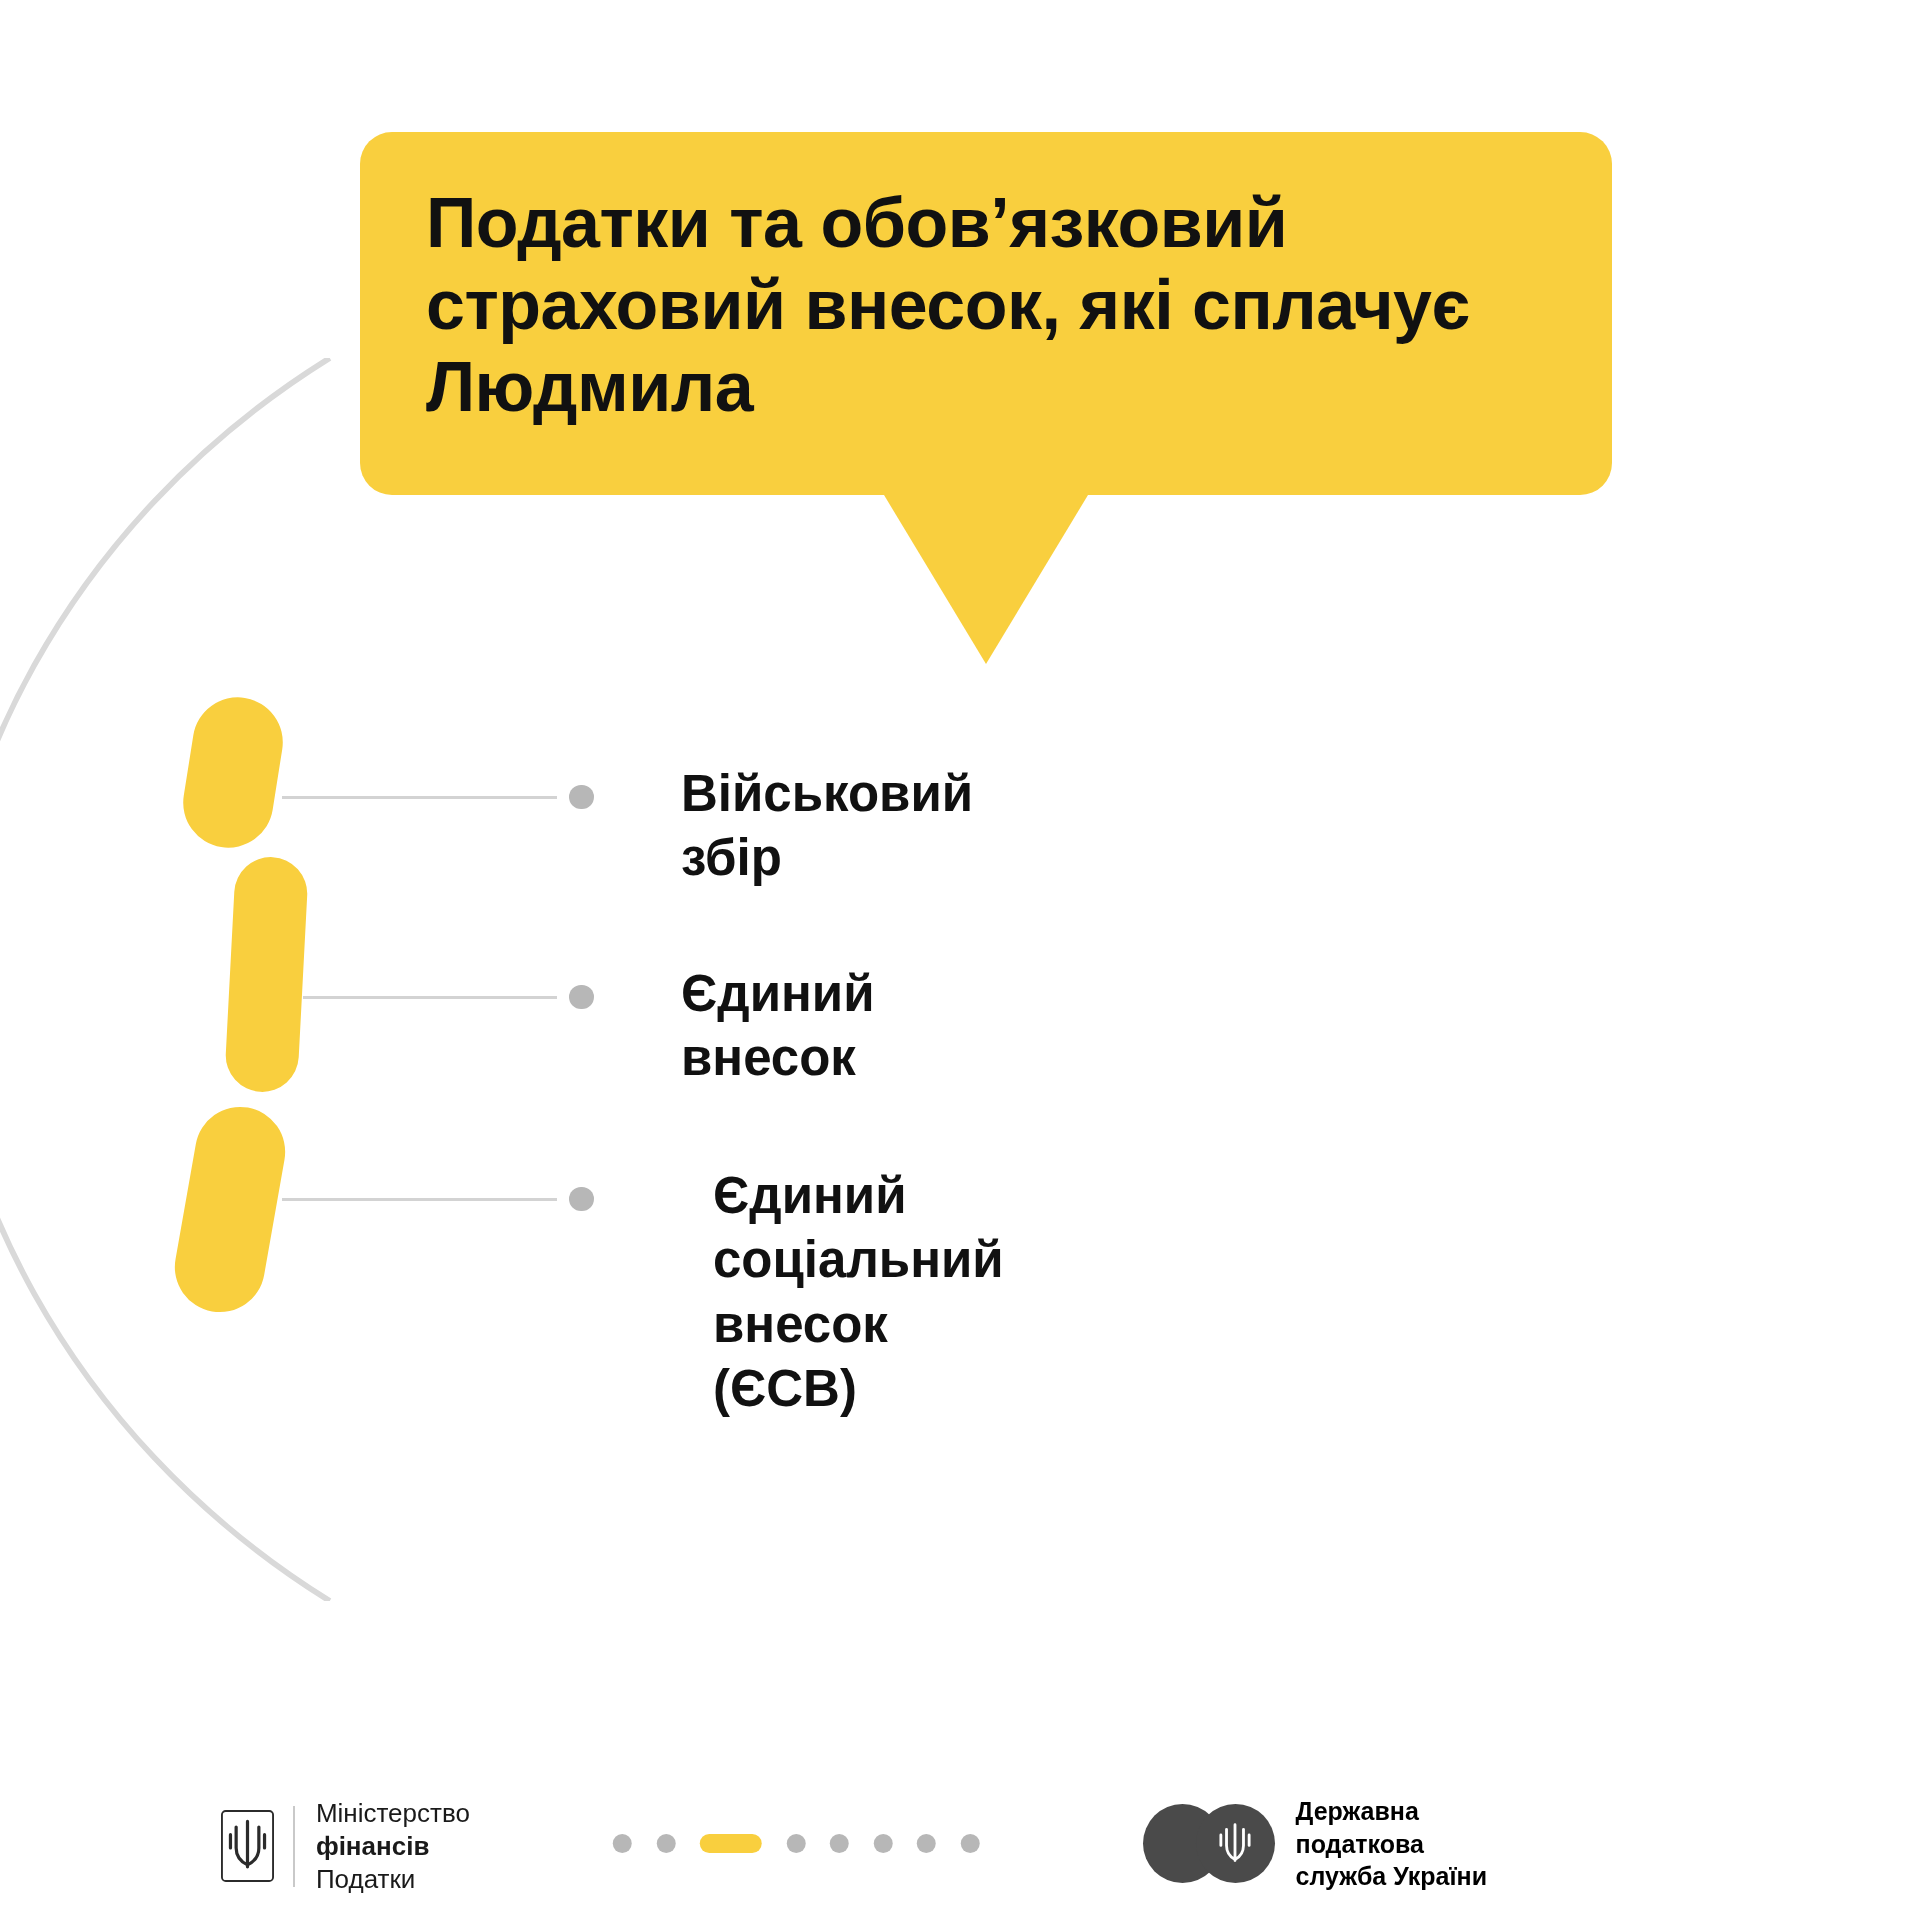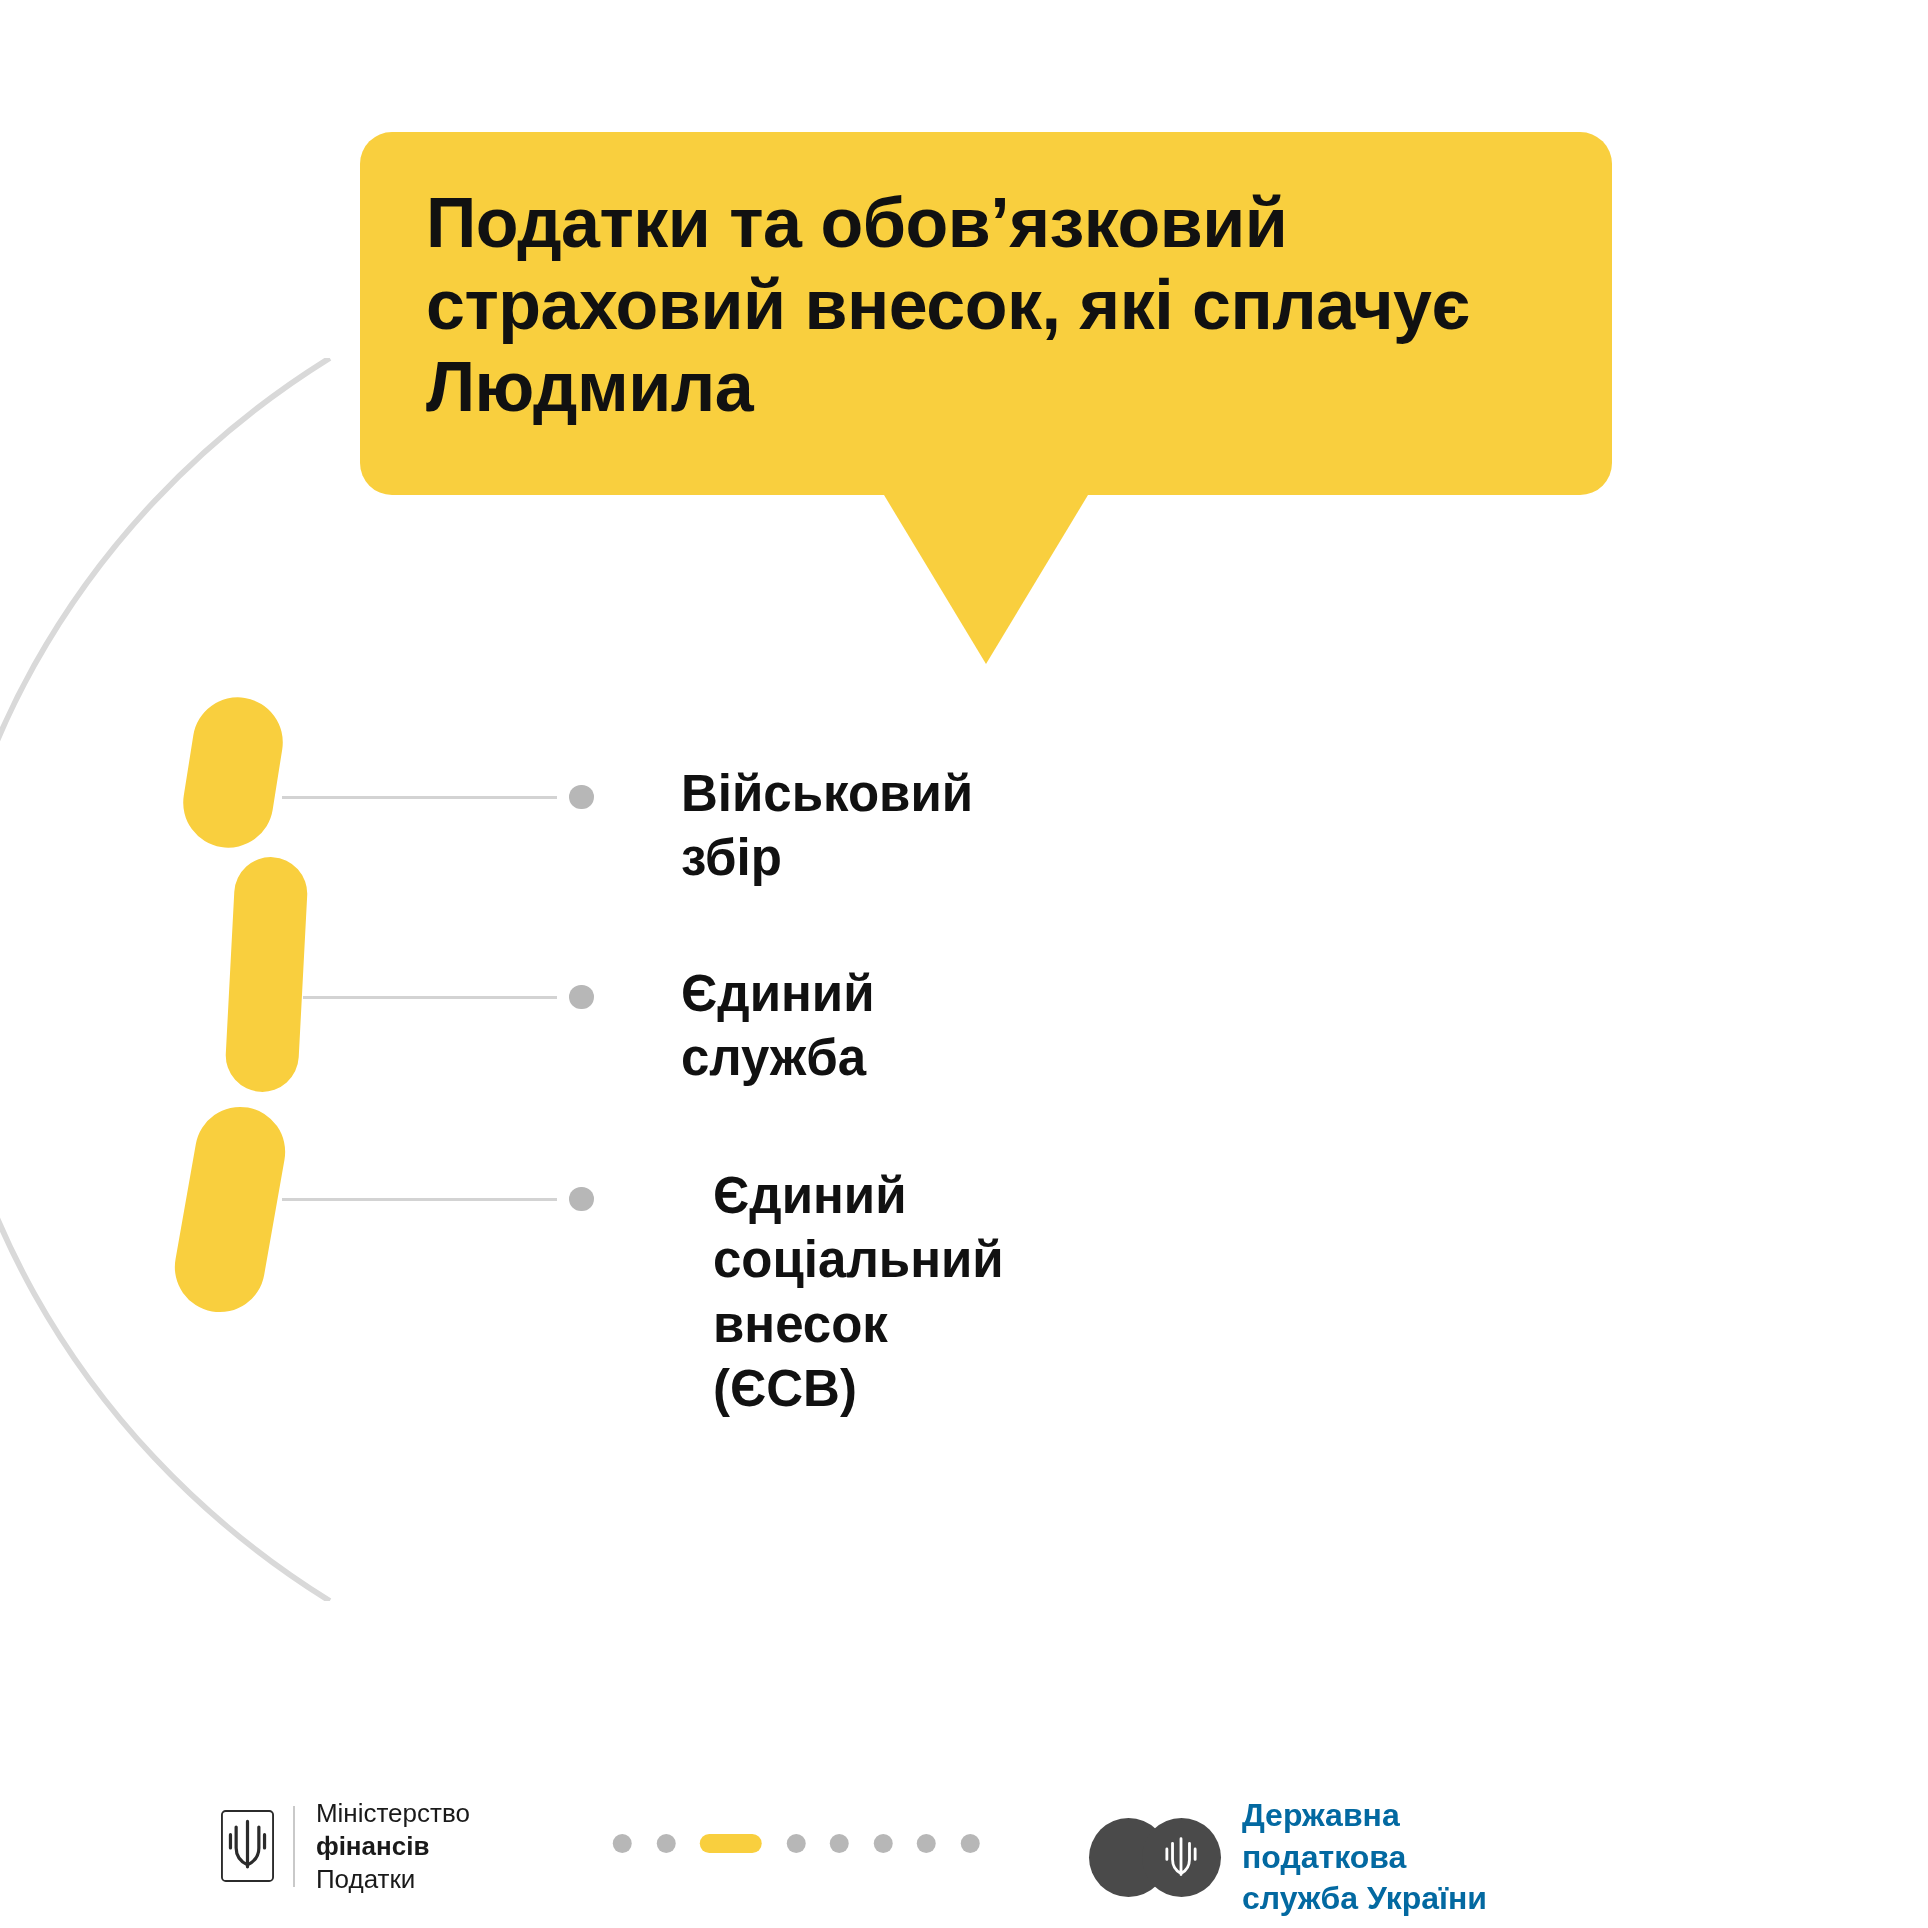--- a/index.html
+++ b/index.html
@@ -167,24 +167,24 @@
     position: absolute;
     width: 79px;
     height: 79px;
     border-radius: 50%;
     background: #4A4A4A;
     top: 0;
   }
   .dps-circles .c1 { left: 0; }
   .dps-circles .c2 { left: 53px; display: flex; align-items: center; justify-content: center; }
   .dps-text {
-    font-size: 32px;
+    font-size: 25px;
     font-weight: bold;
     line-height: 1.3;
-    color: #0369a1;
+    color: #000000;
     white-space: pre-line;
   }
 
   
   .pager {
     position: absolute;
     left: 50%;
     transform: translateX(-50%);
     top: 1834px;
     display: flex;
@@ -225,21 +225,21 @@
 
   <div class="row row-1">
     <span class="leader"></span>
     <span class="dot"></span>
     <span class="label">Військовий збір</span>
   </div>
 
   <div class="row row-2">
     <span class="leader"></span>
     <span class="dot"></span>
-    <span class="label">Єдиний служба</span>
+    <span class="label">Єдиний внесок</span>
   </div>
 
   <div class="row row-3">
     <span class="leader"></span>
     <span class="dot"></span>
     <span class="label">Єдиний
 соціальний внесок (ЄСВ)</span>
   </div>
 
   <div class="footer-left">

